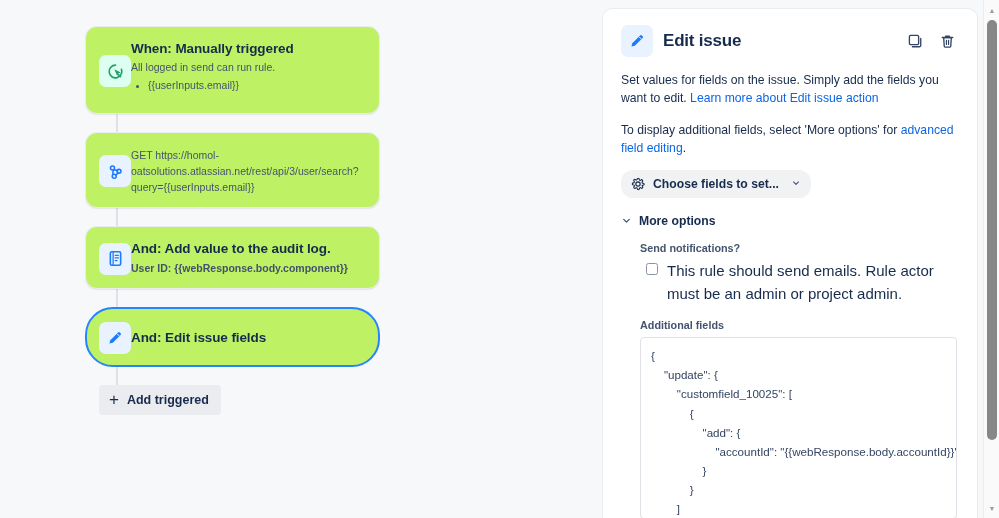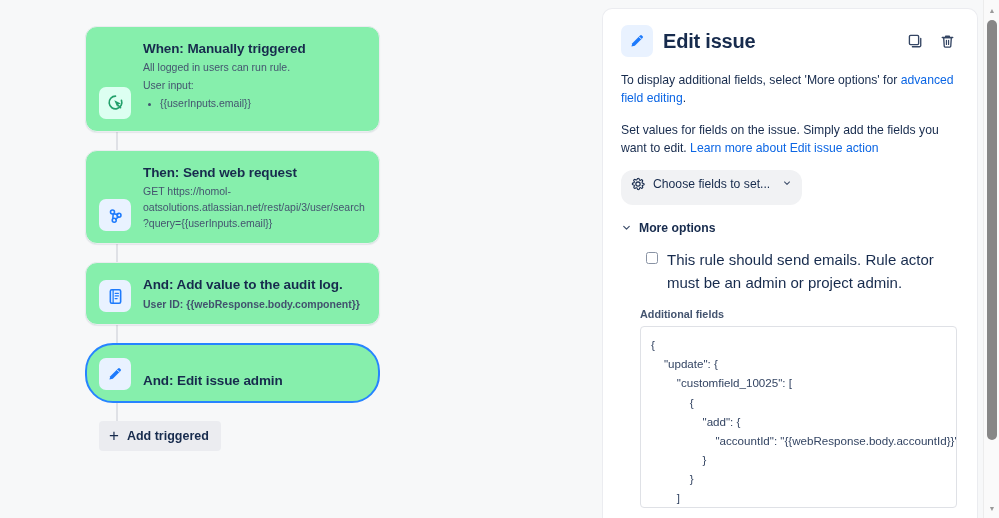--- a/index.html
+++ b/index.html
@@ -33,27 +33,26 @@
     width: 295px;
   }
   .connector {
     width: 2px;
     height: 18px;
     background: #dfe1e6;
     margin-left: 31px;
   }
   .node {
     position: relative;
-    background: #86efac;
+    background: #bef264;
     border: 1px solid #ebecf0;
     border-radius: 12px;
     padding: 12px 14px 12px 13px;
     display: flex;
-    align-items: flex-end;
-    gap: 12px;
+    align-items: center;
     box-shadow: 0 1px 1px rgba(9,30,66,0.08);
   }
   .node.selected {
     border: 2px solid #2684ff;
     border-radius: 28px;
     padding: 11px 13px 11px 12px;
     box-shadow: none;
   }
   .node-ico {
     flex: 0 0 auto;
@@ -132,21 +131,21 @@
   }
   .panel-header {
     display: flex;
     align-items: center;
     gap: 10px;
     margin-bottom: 14px;
   }
   .panel-header .node-ico { margin-top: 0; }
   .panel-title {
     flex: 1 1 auto;
-    font-size: 20px;
+    font-size: 17px;
     font-weight: 600;
     color: #172b4d;
     letter-spacing: -0.2px;
   }
   .hdr-actions { display: flex; gap: 12px; align-items: center; }
   .hdr-btn {
     background: none; border: none; padding: 0; cursor: pointer;
     display: flex; align-items: center; justify-content: center;
     width: 20px; height: 20px;
   }
@@ -158,24 +157,24 @@
   }
   .lnk { color: #0c66e4; text-decoration: none; cursor: pointer; }
 
   .choose-btn {
     display: inline-flex;
     align-items: center;
     gap: 8px;
     background: #f1f2f4;
     border: none;
     border-radius: 12px;
-    padding: 7px 10px 14px 10px;
+    padding: 7px 10px 7px 10px;
     font-family: "Liberation Sans", sans-serif;
     font-size: 12.2px;
-    font-weight: 400;
+    font-weight: 700;
     color: #172b4d;
     cursor: pointer;
     margin-bottom: 16px;
   }
   .choose-btn .caret { font-size: 9px; color: #42526e; margin-left: 4px; }
 
   .more-options {
     display: flex;
     align-items: center;
     gap: 7px;
@@ -268,42 +267,40 @@
       <div class="node">
         <span class="node-ico ico-green">
           <svg width="19" height="19" viewBox="0 0 24 24" fill="none">
             <path d="M12 4a8 8 0 1 0 7.5 5.2" stroke="#22a06b" stroke-width="2.1" stroke-linecap="round"></path>
             <path d="M10.5 9.2l8.2 4.1-3.4 1.1-1.1 3.4z" fill="#22a06b"></path>
             <path d="M15.3 15.5l3.1 3.1" stroke="#22a06b" stroke-width="2.1" stroke-linecap="round"></path>
           </svg>
         </span>
         <div class="node-body">
           <div class="node-title">When: Manually triggered</div>
-          <div class="node-sub">All logged in users can run rule.</div>
-          <div class="node-sub">User input:</div>
+          <div class="node-sub">All logged in send can run rule.</div>
           <ul class="node-sub-list">
             <li>{{userInputs.email}}</li>
           </ul>
         </div>
       </div>
 
       <div class="connector"></div>
 
       
       <div class="node">
         <span class="node-ico ico-blue">
           <svg width="19" height="19" viewBox="0 0 24 24" fill="none">
             <circle cx="8.2" cy="7.6" r="2.5" stroke="#1d7afc" stroke-width="2"></circle>
             <circle cx="16.4" cy="11.6" r="2.5" stroke="#1d7afc" stroke-width="2"></circle>
             <circle cx="10.4" cy="18" r="2.5" stroke="#1d7afc" stroke-width="2"></circle>
             <path d="M9.9 9.8l5 1.1M15.4 14l-3.2 2.7M9 10.2l-.3 5.3" stroke="#1d7afc" stroke-width="2" stroke-linecap="round"></path>
           </svg>
         </span>
         <div class="node-body">
-          <div class="node-title">Then: Send web request</div>
           <div class="node-sub">GET https://homol-oatsolutions.atlassian.net/rest/api/3/user/search?query={{userInputs.email}}</div>
         </div>
       </div>
 
       <div class="connector"></div>
 
       
       <div class="node">
         <span class="node-ico ico-blue">
           <svg width="19" height="19" viewBox="0 0 24 24" fill="none">
@@ -322,21 +319,21 @@
 
       
       <div class="node selected">
         <span class="node-ico ico-blue">
           <svg width="18" height="18" viewBox="0 0 24 24" fill="none">
             <path d="M4.6 19.3l4.5-1.1L19.4 7.9a1.7 1.7 0 0 0 0-2.4l-.9-.9a1.7 1.7 0 0 0-2.4 0L5.8 14.9z" fill="#1d7afc"></path>
             <path d="M14.8 6.4l2.8 2.8" stroke="#ffffff" stroke-width="1.3"></path>
           </svg>
         </span>
         <div class="node-body">
-          <div class="node-title">And: Edit issue admin</div>
+          <div class="node-title">And: Edit issue fields</div>
         </div>
       </div>
 
       <div class="connector"></div>
 
       <button class="add-component">
         <span class="plus">+</span>
         <span>Add triggered</span>
       </button>
 
@@ -365,23 +362,23 @@
             <svg width="17" height="17" viewBox="0 0 24 24" fill="none">
               <path d="M4.6 6.4h14.8" stroke="#344563" stroke-width="1.9" stroke-linecap="round"></path>
               <path d="M9.4 6.2V4.6h5.2v1.6" stroke="#344563" stroke-width="1.9" stroke-linejoin="round"></path>
               <path d="M6.6 6.6h10.8l-.8 12.2a1.2 1.2 0 0 1-1.2 1.1H8.6a1.2 1.2 0 0 1-1.2-1.1z" stroke="#344563" stroke-width="1.9" stroke-linejoin="round"></path>
               <path d="M10.5 10.3v5.8M13.5 10.3v5.8" stroke="#344563" stroke-width="1.7" stroke-linecap="round"></path>
             </svg>
           </button>
         </span>
       </div>
 
+      <p class="para"><span>Set values for fields on the issue. Simply add the fields you want to edit. </span><a class="lnk">Learn more about Edit issue action</a></p>
+
       <p class="para"><span>To display additional fields, select 'More options' for </span><a class="lnk">advanced field editing</a><span>.</span></p>
-
-      <p class="para"><span>Set values for fields on the issue. Simply add the fields you want to edit. </span><a class="lnk">Learn more about Edit issue action</a></p>
 
       <button class="choose-btn">
         <svg width="14" height="14" viewBox="0 0 24 24" fill="none">
           <path d="M12 8.3a3.7 3.7 0 1 0 0 7.4 3.7 3.7 0 0 0 0-7.4z" stroke="#172b4d" stroke-width="2"></path>
           <path d="M19.3 14.4a1.5 1.5 0 0 0 .3 1.7l.1.1a1.8 1.8 0 1 1-2.6 2.6l-.1-.1a1.5 1.5 0 0 0-1.7-.3 1.5 1.5 0 0 0-.9 1.4v.3a1.8 1.8 0 1 1-3.6 0v-.2a1.5 1.5 0 0 0-1-1.4 1.5 1.5 0 0 0-1.7.3l-.1.1a1.8 1.8 0 1 1-2.6-2.6l.1-.1a1.5 1.5 0 0 0 .3-1.7 1.5 1.5 0 0 0-1.4-.9H4a1.8 1.8 0 1 1 0-3.6h.2a1.5 1.5 0 0 0 1.4-1 1.5 1.5 0 0 0-.3-1.7l-.1-.1a1.8 1.8 0 1 1 2.6-2.6l.1.1a1.5 1.5 0 0 0 1.7.3h.1a1.5 1.5 0 0 0 .9-1.4V4a1.8 1.8 0 1 1 3.6 0v.2a1.5 1.5 0 0 0 .9 1.4 1.5 1.5 0 0 0 1.7-.3l.1-.1a1.8 1.8 0 1 1 2.6 2.6l-.1.1a1.5 1.5 0 0 0-.3 1.7v.1a1.5 1.5 0 0 0 1.4.9h.3a1.8 1.8 0 1 1 0 3.6h-.2a1.5 1.5 0 0 0-1.4.9z" stroke="#172b4d" stroke-width="1.9" stroke-linejoin="round"></path>
         </svg>
         <span>Choose fields to set...</span>
         <span class="caret">
           <svg width="10" height="10" viewBox="0 0 24 24" fill="none">
               <path d="M6 9.5l6 6 6-6" stroke="#42526e" stroke-width="2.6" stroke-linecap="round" stroke-linejoin="round"></path>
@@ -392,20 +389,21 @@
       <div class="more-options">
         <span class="caret">
           <svg width="11" height="11" viewBox="0 0 24 24" fill="none">
               <path d="M6 9.5l6 6 6-6" stroke="#42526e" stroke-width="2.8" stroke-linecap="round" stroke-linejoin="round"></path>
             </svg>
         </span>
         <span>More options</span>
       </div>
 
       <div class="field-group">
+        <div class="field-label">Send notifications?</div>
         <div class="checkbox-row">
           <span class="cbx"></span>
           <span class="cbx-label">This rule should send emails. Rule actor must be an admin or project admin.</span>
         </div>
 
         <div class="field-label">Additional fields</div>
         <div class="json-box">{
     "update": {
         "customfield_10025": [
             {

